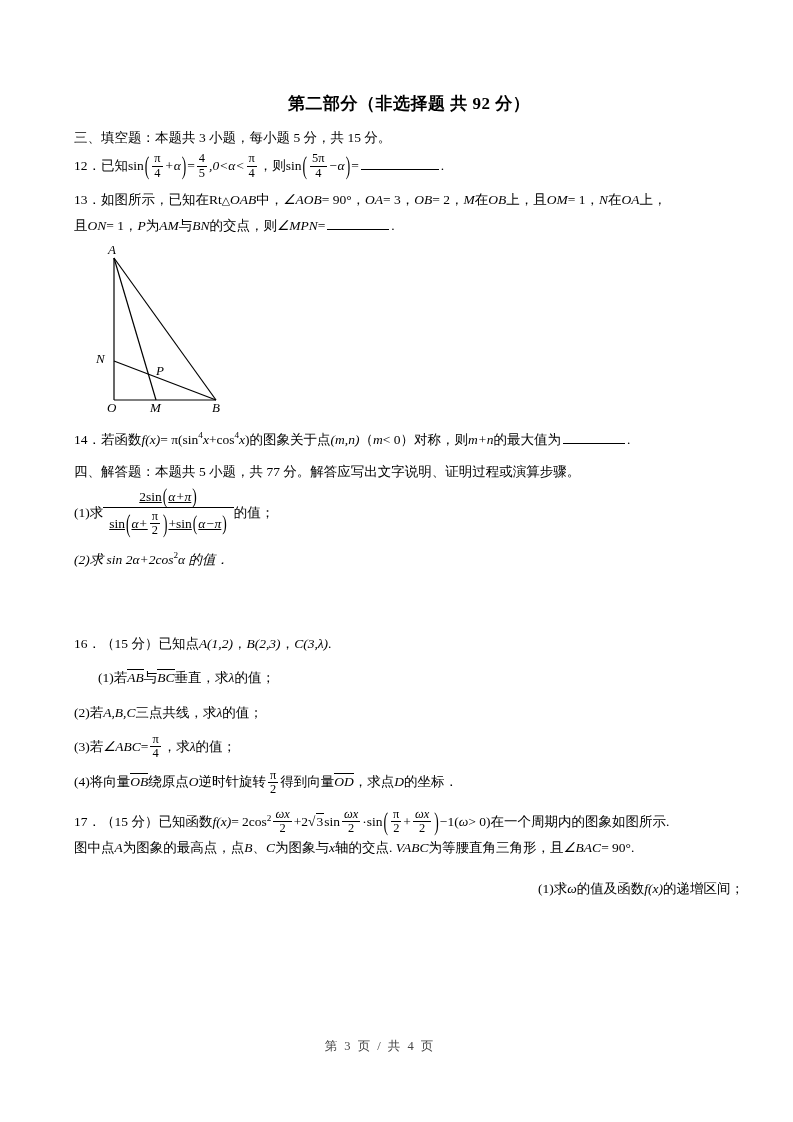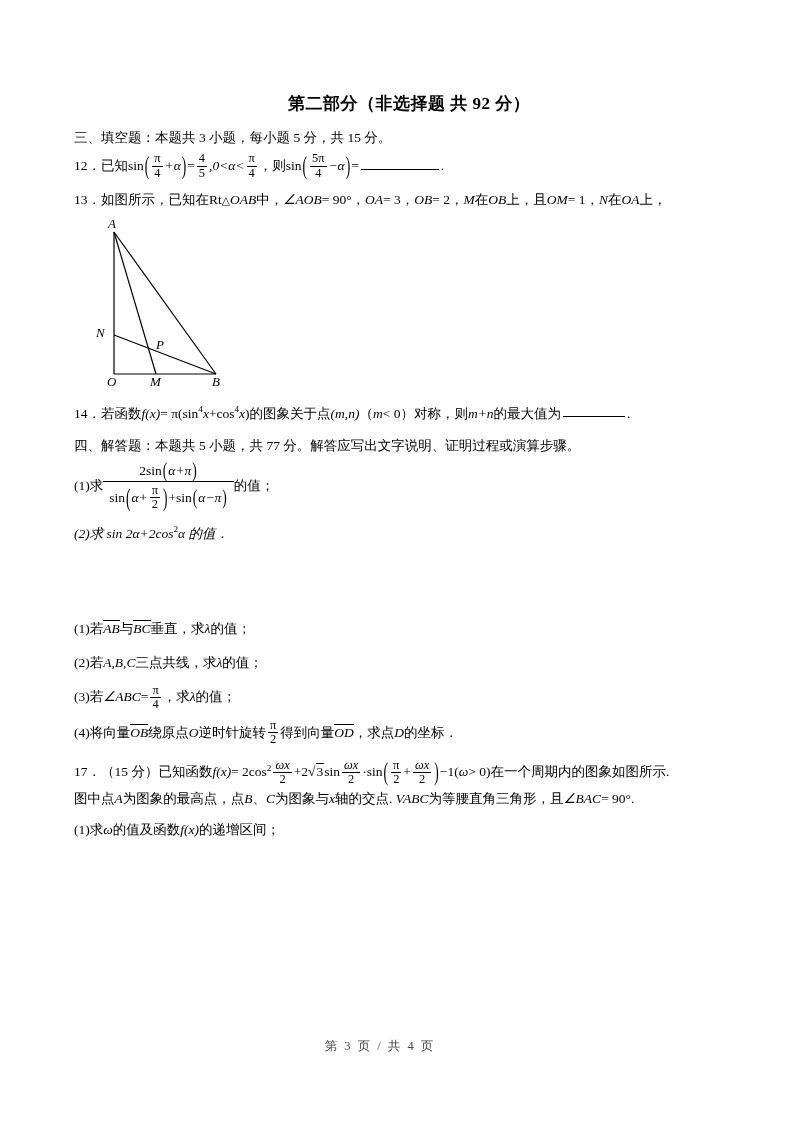--- a/index.html
+++ b/index.html
@@ -68,20 +68,21 @@
   }
   .frac .num { display:block; padding: 0 2px; }
   .frac .den { display:block; border-top: 1px solid #000; padding: 0 2px; }
 
   
   .bigfrac {
     display: inline-block;
     vertical-align: middle;
     text-align: center;
     line-height: 1.35;
+    text-decoration: underline;
   }
   .bigfrac .bnum { display: block; padding: 0 6px 1px 6px; }
   .bigfrac .bden { display: block; border-top: 1px solid #000; padding: 2px 6px 0 6px; }
 
   
   .paren {
     display: inline-block;
     transform: scaleY(1.9);
     transform-origin: center;
     font-style: normal;
@@ -155,20 +156,23 @@
     <div class="part-title">第二部分（非选择题 共 92 分）</div>
 
     <div class="sec-head">三、填空题：本题共 3 小题，每小题 5 分，共 15 分。</div>
 
     <div class="qline tall" style="margin-top:0;">
       <span class="qnum">12．</span><span>已知</span><span class="mu">sin</span><span class="paren">(</span><span class="frac"><span class="num mu">π</span><span class="den mu">4</span></span><span class="m">+α</span><span class="paren">)</span><span class="mu">=</span><span class="frac"><span class="num mu">4</span><span class="den mu">5</span></span><span class="m">,0&lt;α&lt;</span><span class="frac"><span class="num mu">π</span><span class="den mu">4</span></span><span>，则</span><span class="mu">sin</span><span class="paren">(</span><span class="frac"><span class="num mu">5π</span><span class="den mu">4</span></span><span class="m">−α</span><span class="paren">)</span><span class="mu">=</span><span class="blank blank-lg"></span><span>.</span>
     </div>
 
     <div class="qline" style="margin-top:10px;">
       <span>13．</span><span>如图所示，已知在</span><span class="mu">Rt</span><span style="font-size:0.8em;">△</span><span class="m">OAB</span><span>中，</span><span class="m">∠AOB</span><span class="mu">= 90°</span>，<span class="m">OA</span><span class="mu">= 3</span>，<span class="m">OB</span><span class="mu">= 2</span>，<span class="m">M</span><span>在</span><span class="m">OB</span><span>上，且</span><span class="m">OM</span><span class="mu">= 1</span>，<span class="m">N</span><span>在</span><span class="m">OA</span><span>上，</span>
+    </div>
+    <div class="qline" style="margin-top:6px;">
+      <span>且</span><span class="m">ON</span><span class="mu">= 1</span>，<span class="m">P</span><span>为</span><span class="m">AM</span><span>与</span><span class="m">BN</span><span>的交点，则</span><span class="m">∠MPN</span><span class="mu">=</span><span class="blank"></span><span>.</span>
     </div>
 
     <div class="figure-wrap">
       <svg width="230" height="175" viewBox="0 0 230 175">
 
         <line x1="26" y1="16" x2="26" y2="158" stroke="#000" stroke-width="1.2"></line>
 
         <line x1="26" y1="158" x2="128" y2="158" stroke="#000" stroke-width="1.2"></line>
 
         <line x1="26" y1="16" x2="128" y2="158" stroke="#000" stroke-width="1.2"></line>
@@ -195,22 +199,25 @@
     <div class="qline" style="margin-top:6px; line-height:1.2;">
       <span style="display:inline-block; vertical-align:middle;">(1)求</span><span class="bigfrac"><span class="bnum"><span class="mu">2sin</span><span class="paren-sm">(</span><span class="m">α+π</span><span class="paren-sm">)</span></span><span class="bden"><span class="mu">sin</span><span class="paren">(</span><span class="m">α+</span><span class="frac"><span class="num mu">π</span><span class="den mu">2</span></span><span class="paren">)</span><span class="mu">+sin</span><span class="paren-sm">(</span><span class="m">α−π</span><span class="paren-sm">)</span></span></span><span style="display:inline-block; vertical-align:middle;">的值；</span>
     </div>
 
     <div class="qline" style="margin-top:12px;">
       <span class="m">(2)求 sin 2α+2cos</span><span class="supn">2</span><span class="m">α 的值．</span>
     </div>
 
     <div class="gap-lg"></div>
 
-
-    <div class="qline" style="margin-top:14px;">
+    <div class="qline">
+      <span>16．</span><span>（15 分）</span><span>已知点</span><span class="m">A(1,2)</span><span>，</span><span class="m">B(2,3)</span><span>，</span><span class="m">C(3,λ)</span><span>.</span>
+    </div>
+
+    <div class="qline" style="margin-top:14px;margin-left:24px;">
       <span>(1)若</span><span class="vec">AB</span><span>与</span><span class="vec">BC</span><span>垂直，求</span><span class="m">λ</span><span>的值；</span>
     </div>
 
     <div class="qline" style="margin-top:14px;">
       <span>(2)若</span><span class="m">A,B,C</span><span>三点共线，求</span><span class="m">λ</span><span>的值；</span>
     </div>
 
     <div class="qline tall" style="margin-top:10px;">
       <span>(3)若</span><span class="m">∠ABC</span><span class="mu">=</span><span class="frac"><span class="num mu">π</span><span class="den mu">4</span></span><span>，求</span><span class="m">λ</span><span>的值；</span>
     </div>
@@ -220,20 +227,20 @@
     </div>
 
     <div class="qline tall" style="margin-top:12px;">
       <span>17．</span><span>（15 分）</span><span>已知函数</span><span class="m">f</span><span class="m">(x)</span><span class="mu">= 2cos</span><span class="supn">2</span><span class="frac"><span class="num m">ωx</span><span class="den mu">2</span></span><span class="mu">+2</span><span class="rad">√</span><span class="radbody">3</span><span class="mu">sin</span><span class="frac"><span class="num m">ωx</span><span class="den mu">2</span></span><span class="mu">·</span><span class="mu">sin</span><span class="paren">(</span><span class="frac"><span class="num mu">π</span><span class="den mu">2</span></span><span class="mu">+</span><span class="frac"><span class="num m">ωx</span><span class="den mu">2</span></span><span class="paren">)</span><span class="mu">−1(</span><span class="m">ω</span><span class="mu">&gt; 0)</span><span>在一个周期内的图象如图所示.</span>
     </div>
 
     <div class="qline" style="margin-top:0;">
       <span>图中点</span><span class="m">A</span><span>为图象的最高点，点</span><span class="m">B</span><span>、</span><span class="m">C</span><span>为图象与</span><span class="m">x</span><span>轴的交点.</span> <span class="m">V</span><span class="m">ABC</span><span>为等腰直角三角形，且</span><span class="m">∠BAC</span><span class="mu">= 90°.</span>
     </div>
 
-    <div class="qline" style="margin-top:11px;">
+    <div class="qline" style="margin-top:20px;text-align:right;">
       <span>(1)求</span><span class="m">ω</span><span>的值及函数</span><span class="m">f</span><span class="m">(x)</span><span>的递增区间；</span>
     </div>
 
   </div>
 
   <div class="footer">第 3 页 / 共 4 页</div>
 </div>
 
 </body></html>

